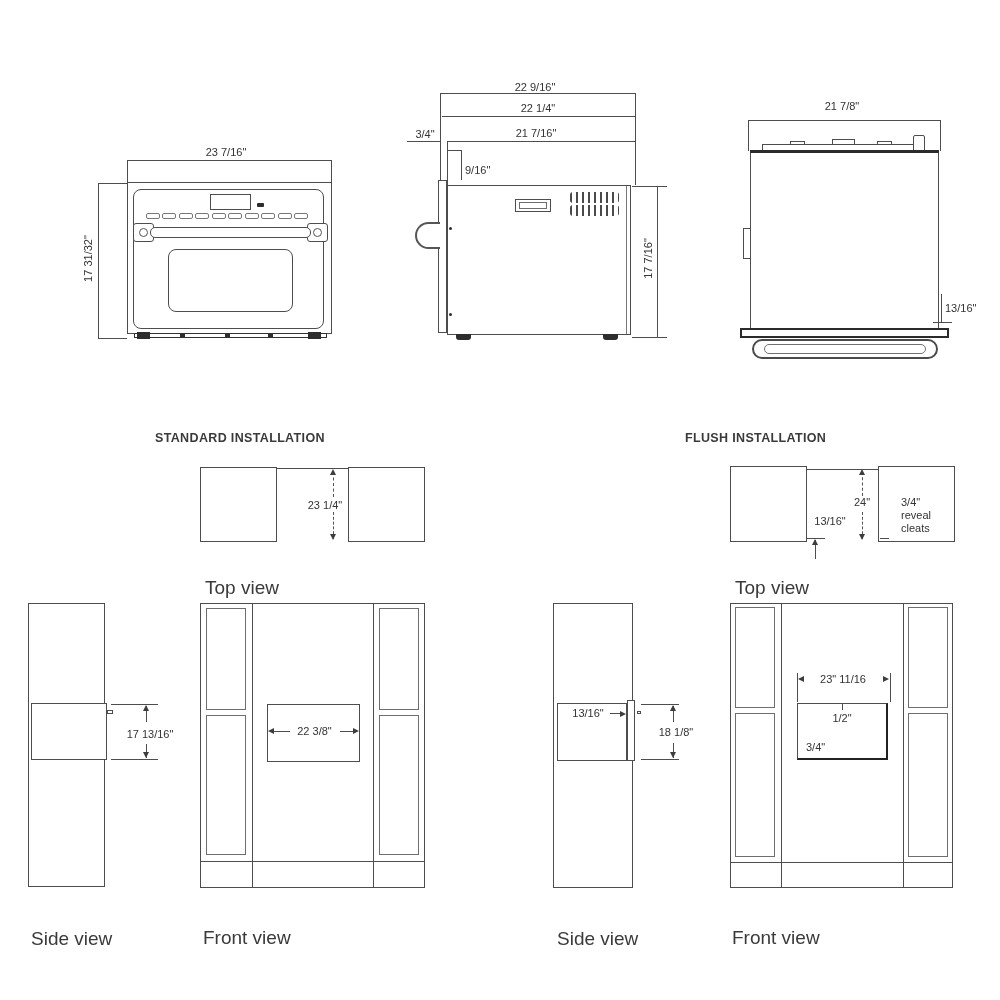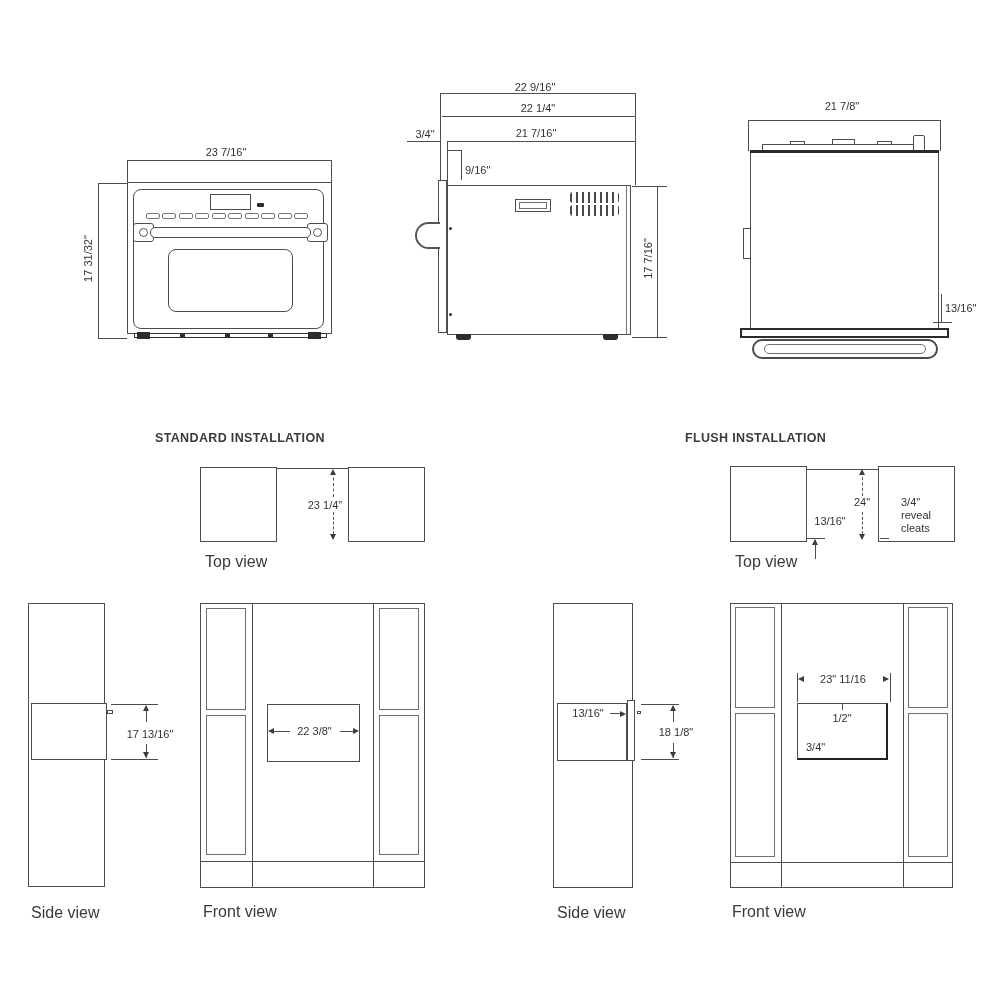--- a/index.html
+++ b/index.html
@@ -8,21 +8,21 @@
   .canvas { position:relative; width:1000px; height:1000px; background:#fff; overflow:hidden; }
   .box  { position:absolute; border:1px solid #4d4d4d; background:#fff; }
   .lbox { position:absolute; border:1px solid #6e6e6e; background:#fff; }
   .hl   { position:absolute; height:0; border-top:1px solid #4d4d4d; }
   .vl   { position:absolute; width:0; border-left:1px solid #4d4d4d; }
   .dvl  { position:absolute; width:0; border-left:1px dashed #555; }
   .lbl  { position:absolute; font-size:11px; line-height:12px; color:#333; white-space:nowrap; }
   .ctr  { text-align:center; }
   .rot  { transform:rotate(-90deg); transform-origin:center center; }
   .hdr  { position:absolute; font-size:12.5px; font-weight:bold; letter-spacing:.35px; color:#3a3a3a; white-space:nowrap; }
-  .view { position:absolute; font-size:16px; color:#3a3a3a; white-space:nowrap; }
+  .view { position:absolute; font-size:19px; color:#3a3a3a; white-space:nowrap;margin-top:24px; }
   .arr  { position:absolute; width:0; height:0; }
   .a-up { border-left:3px solid transparent; border-right:3px solid transparent; border-bottom:6px solid #3d3d3d; }
   .a-dn { border-left:3px solid transparent; border-right:3px solid transparent; border-top:6px solid #3d3d3d; }
   .a-l  { border-top:3px solid transparent; border-bottom:3px solid transparent; border-right:6px solid #3d3d3d; }
   .a-r  { border-top:3px solid transparent; border-bottom:3px solid transparent; border-left:6px solid #3d3d3d; }
   .dark { background:#2d2d2d; border:none; }
   .vent-strip { position:absolute; height:11px; width:49px;
                 background:repeating-linear-gradient(90deg,#4a4a4a 0 2px,transparent 2px 6px);
                 border-radius:3px; }
   .fvent { position:absolute; width:14px; height:6px; border:1px solid #777; border-radius:2px; background:#fff; }

